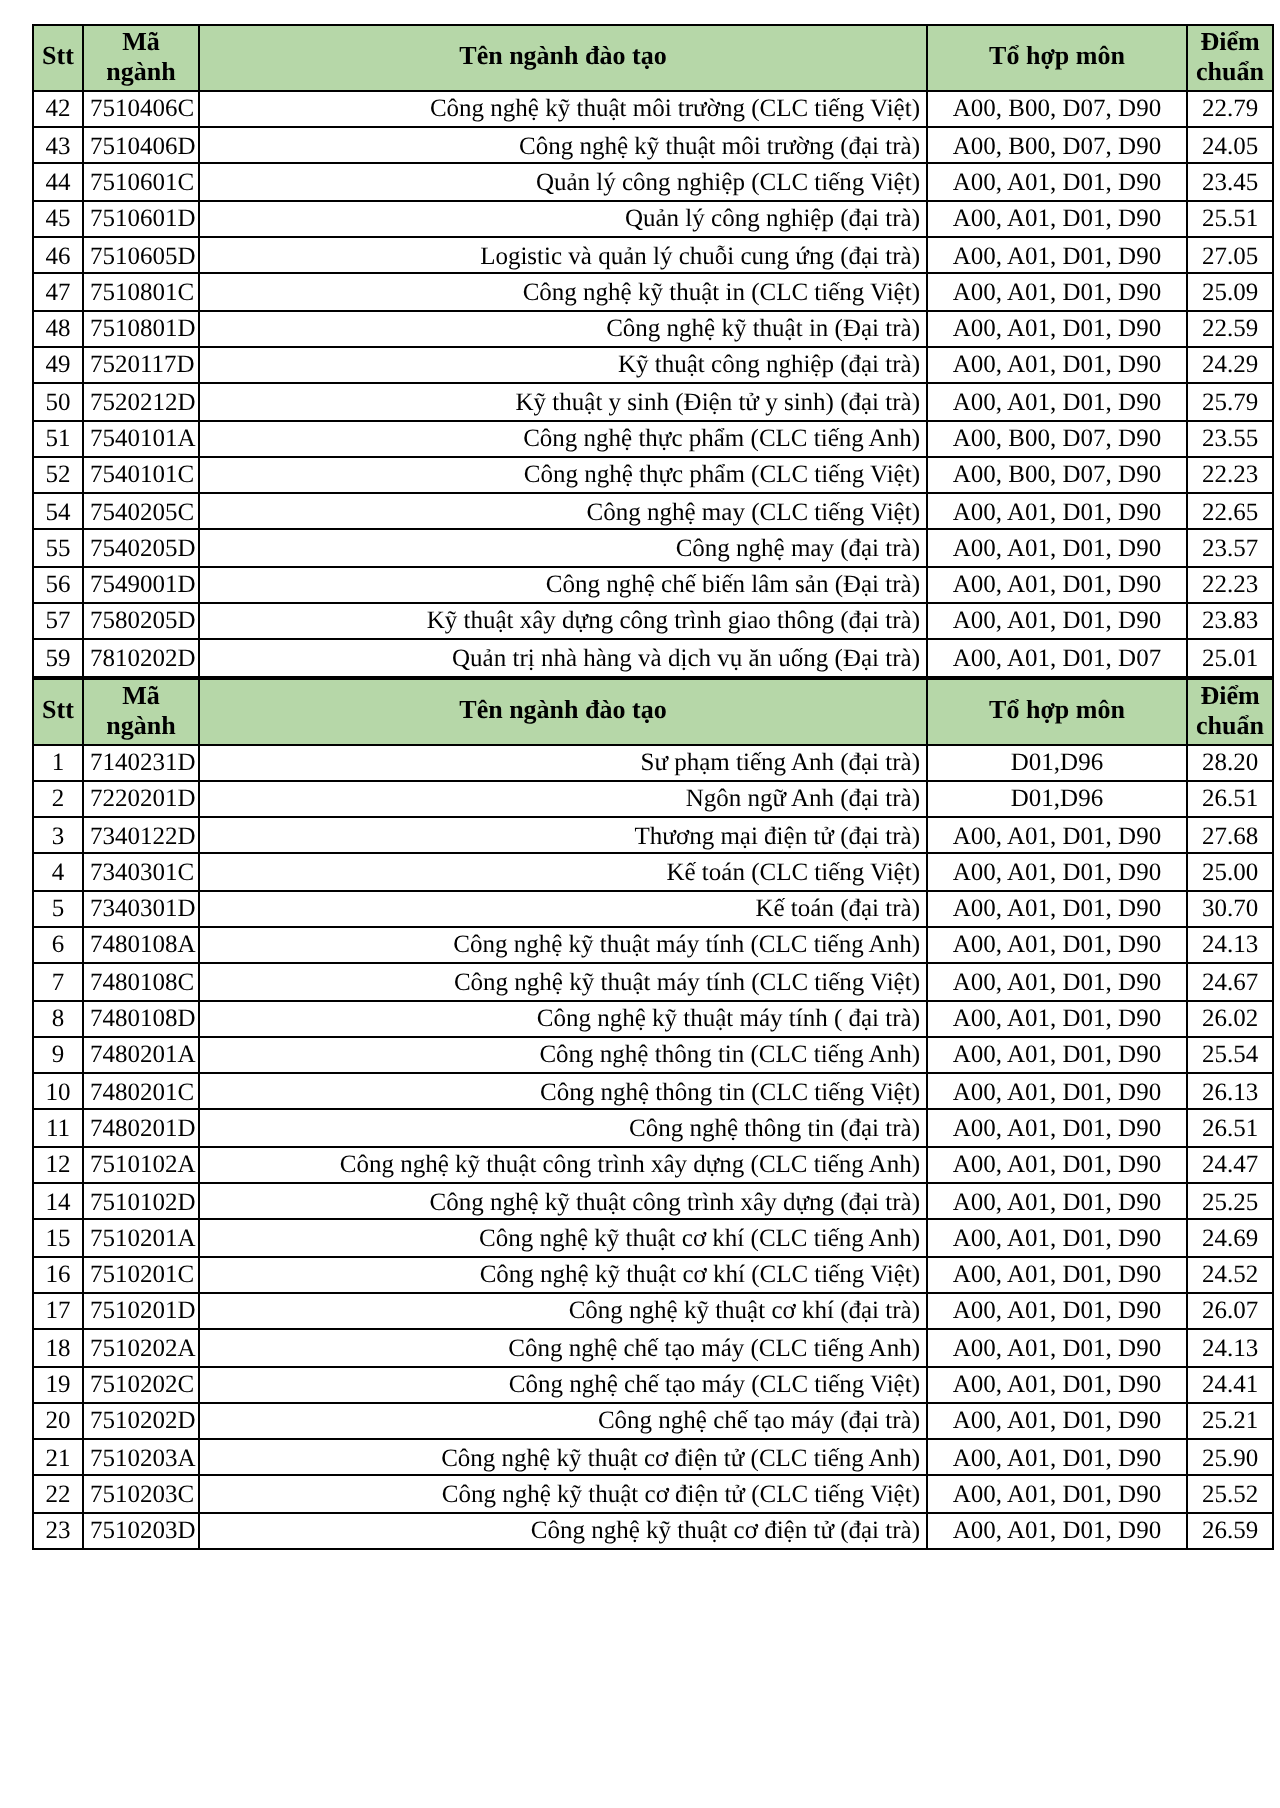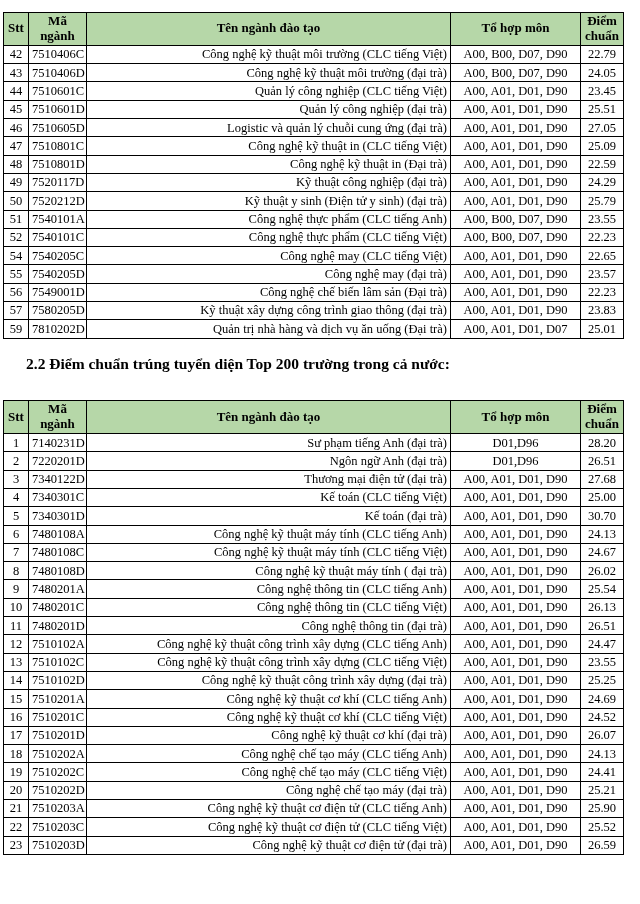--- a/index.html
+++ b/index.html
@@ -8,21 +8,21 @@
     background: #ffffff;
     color: #000000;
     font-family: "Liberation Serif", "DejaVu Serif", serif;
   }
   body {
     width: 640px;
   }
   .page {
     box-sizing: border-box;
     width: 564px;
-    padding: 12px 10px 0 3px;
+    padding: 12px 10px 0 16px;
   }
   table.score-table {
     border-collapse: collapse;
     table-layout: fixed;
     width: 620px;
     border: 1.5px solid #000000;
   }
   table.score-table th,
   table.score-table td {
     border: 1px solid #000000;
@@ -189,21 +189,20 @@
         <tr>
           <td class="col-stt">59</td>
           <td class="col-code">7810202D</td>
           <td class="col-name">Quản trị nhà hàng và dịch vụ ăn uống (Đại trà)</td>
           <td class="col-combo">A00, A01, D01, D07</td>
           <td class="col-score">25.01</td>
         </tr>
       </tbody>
   </table>
 
-  <div class="section-heading">2.2 Điểm chuẩn trúng tuyển diện Top 200 trường trong cả nước:</div>
 
   <table class="score-table">
     <colgroup>
       <col style="width:25px">
         <col style="width:58px">
         <col style="width:364px">
         <col style="width:130px">
         <col style="width:43px">
     </colgroup>
     <thead>
@@ -294,27 +293,20 @@
           <td class="col-score">26.51</td>
         </tr>
         <tr>
           <td class="col-stt">12</td>
           <td class="col-code">7510102A</td>
           <td class="col-name">Công nghệ kỹ thuật công trình xây dựng (CLC tiếng Anh)</td>
           <td class="col-combo">A00, A01, D01, D90</td>
           <td class="col-score">24.47</td>
         </tr>
         <tr>
-          <td class="col-stt">13</td>
-          <td class="col-code">7510102C</td>
-          <td class="col-name">Công nghệ kỹ thuật công trình xây dựng (CLC tiếng Việt)</td>
-          <td class="col-combo">A00, A01, D01, D90</td>
-          <td class="col-score">23.55</td>
-        </tr>
-        <tr>
           <td class="col-stt">14</td>
           <td class="col-code">7510102D</td>
           <td class="col-name">Công nghệ kỹ thuật công trình xây dựng (đại trà)</td>
           <td class="col-combo">A00, A01, D01, D90</td>
           <td class="col-score">25.25</td>
         </tr>
         <tr>
           <td class="col-stt">15</td>
           <td class="col-code">7510201A</td>
           <td class="col-name">Công nghệ kỹ thuật cơ khí (CLC tiếng Anh)</td>

